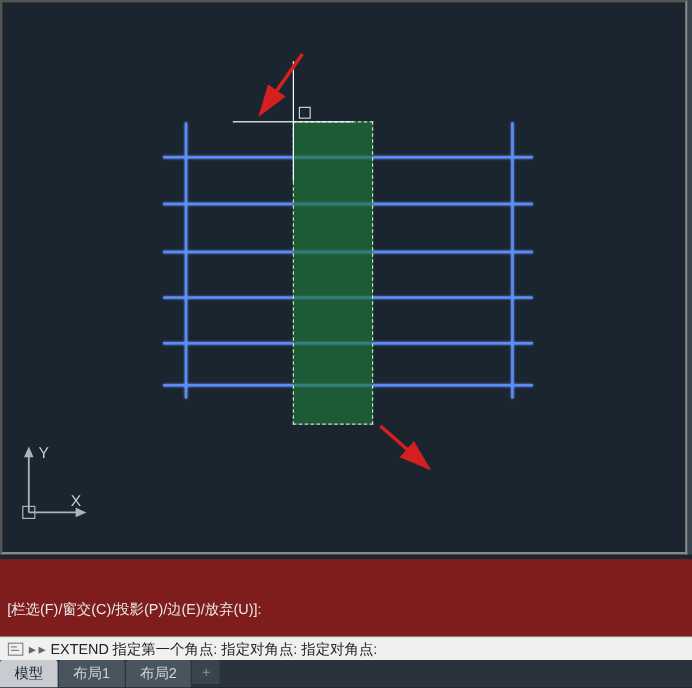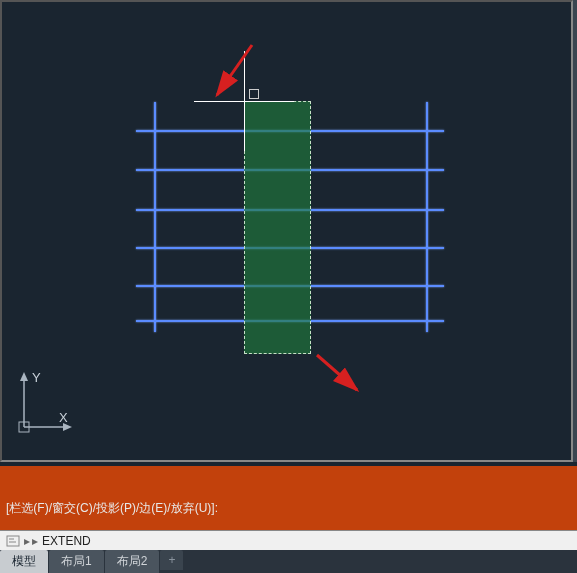--- a/index.html
+++ b/index.html
@@ -67,21 +67,21 @@
       left: 12px;
       bottom: 20px;
       color: #aab;
       font-size: 13px;
     }
     .cmd-history {
       position: absolute;
       top: 466px; left: 0;
       width: 577px;
       height: 64px;
-      background: #c2410c;
+      background: #7f1d1d;
       color: #e8e8e8;
       padding: 2px 6px;
       line-height: 16px;
       font-size: 12px;
       white-space: pre-wrap;
     }
     .cmd-line {
       position: absolute;
       top: 530px; left: 0;
       width: 577px;
@@ -193,20 +193,21 @@
   <span class="icon">
     <svg width="14" height="12">
         <rect x="1" y="1" width="12" height="10" fill="none" stroke="#888" stroke-width="1"></rect>
         <line x1="3" y1="4" x2="8" y2="4" stroke="#888"></line>
         <line x1="3" y1="7" x2="10" y2="7" stroke="#888"></line>
       </svg>
   </span>
   <span style="color:#666;margin-right:2px">▸</span>
   <span style="color:#666;margin-right:4px">▸</span>
   <b>EXTEND</b>
+  <span>指定第一个角点: 指定对角点: 指定对角点:</span>
 </div>
 
 <div class="tabs">
   <div class="tab active">模型</div>
   <div class="tab">布局1</div>
   <div class="tab">布局2</div>
   <div class="tab add">+</div>
 </div>
 
 </body></html>

